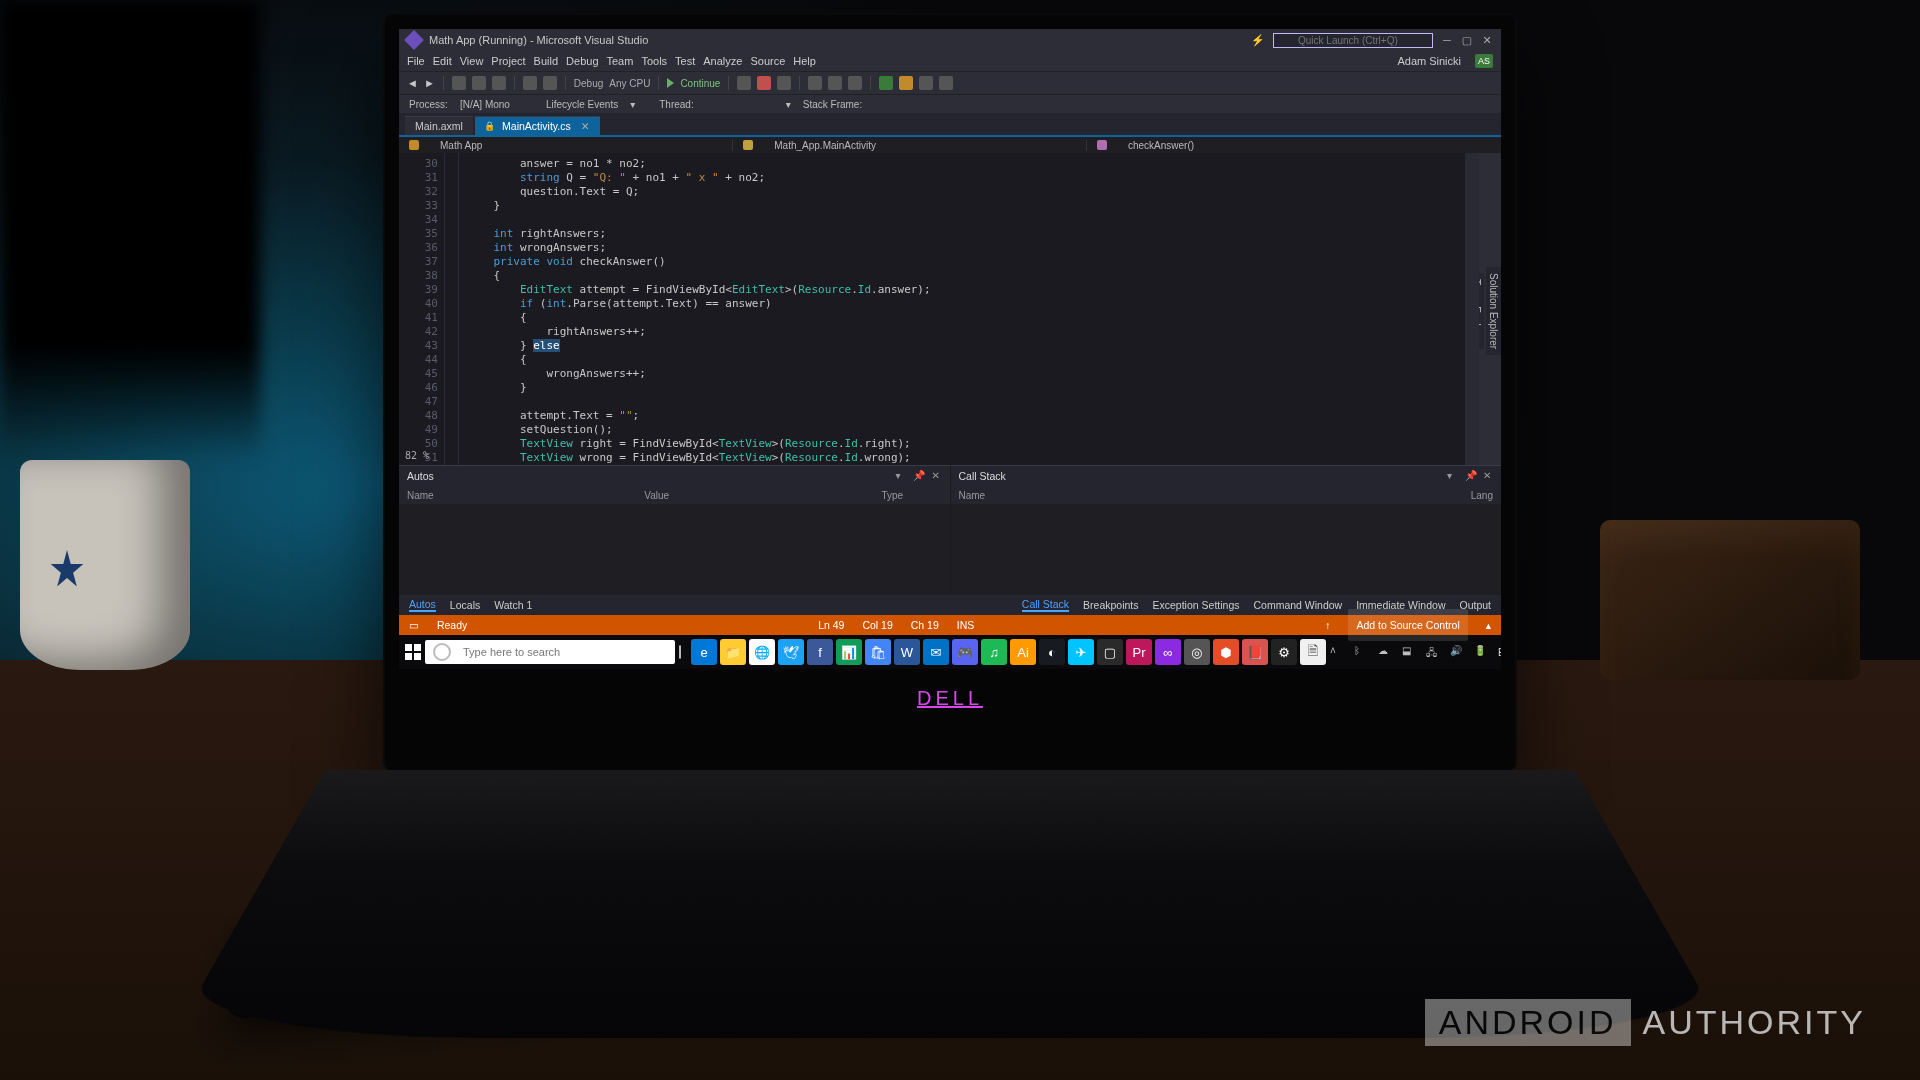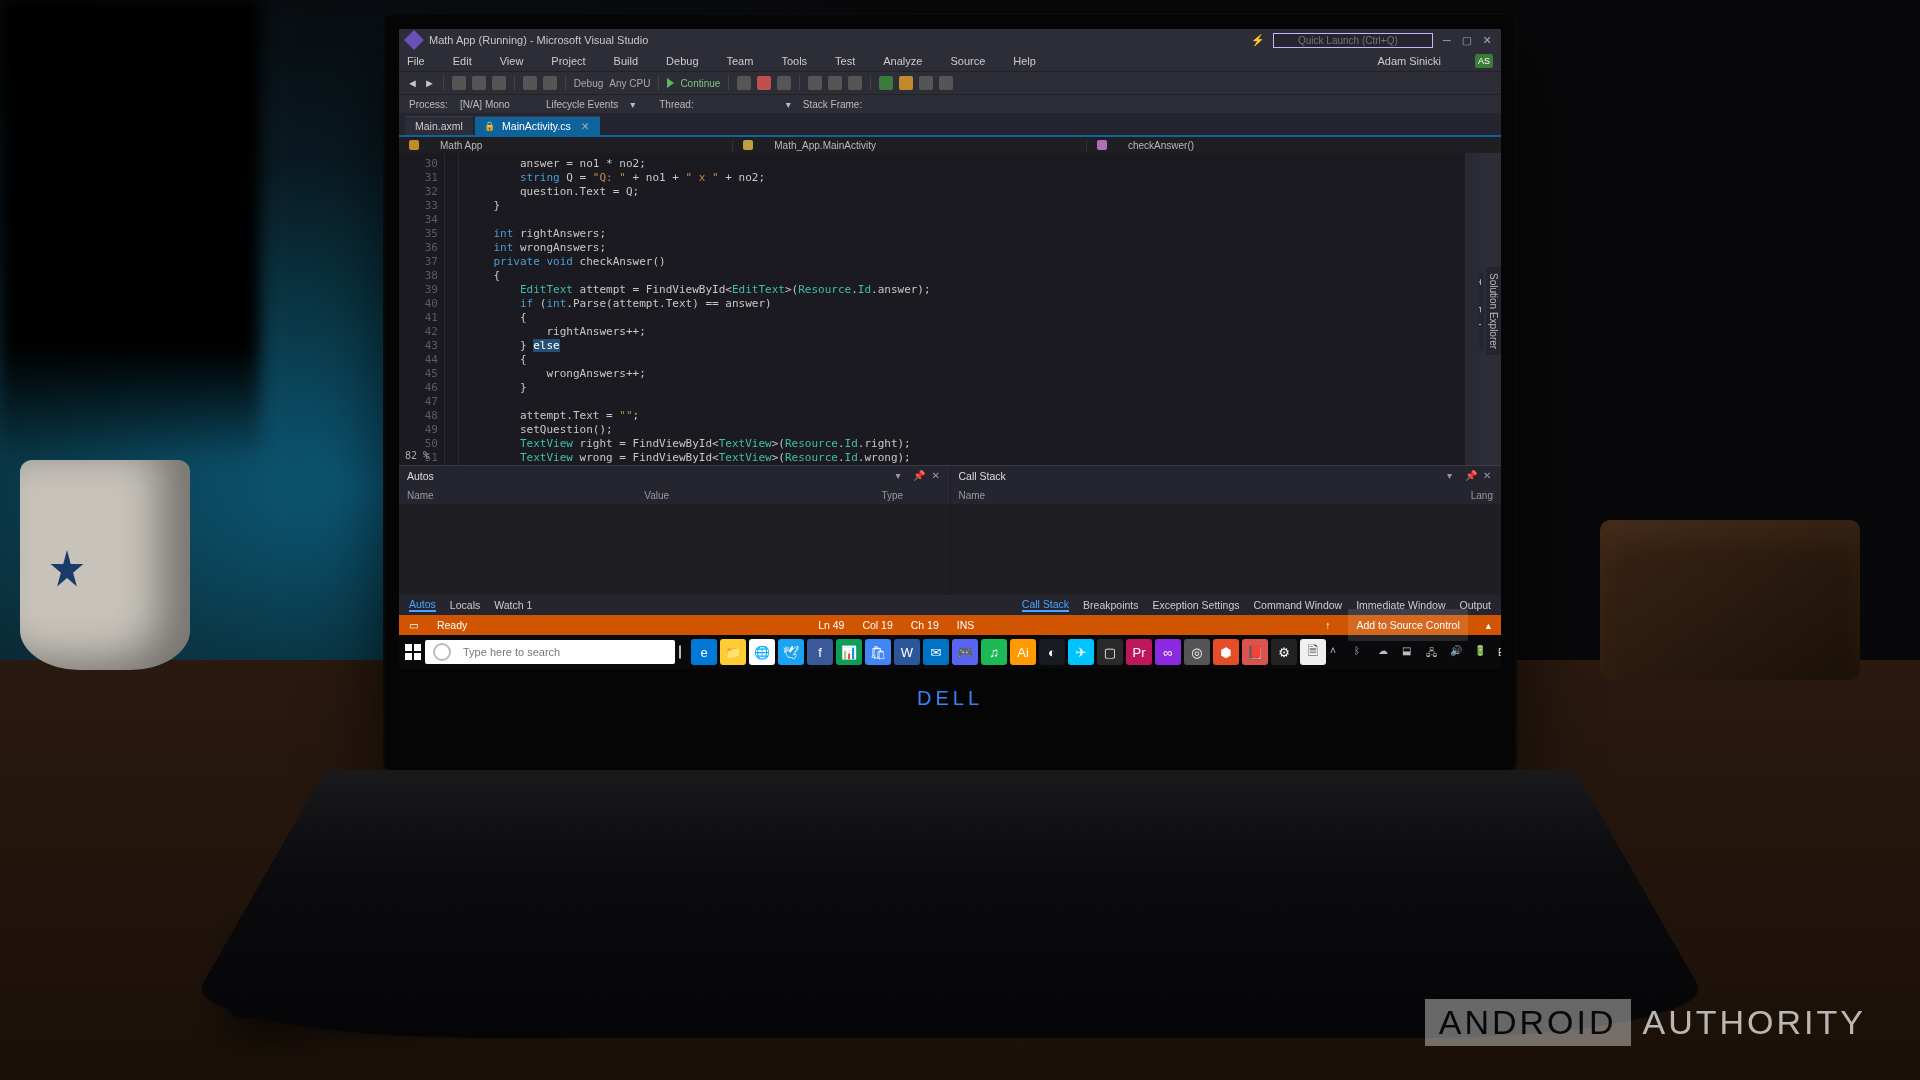--- a/index.html
+++ b/index.html
@@ -22,36 +22,36 @@
           transform: perspective(600px) rotateX(55deg) rotateZ(-6deg);
           box-shadow: 0 30px 40px rgba(0,0,0,.6), inset 0 0 0 6px #050505; }
   .monitor-edge { position:absolute; left:0; top:0; width:260px; height:460px;
                   background: linear-gradient(180deg,#000 0%, #000 75%, transparent 100%);
                   filter: blur(8px); }
 
   
   .laptop { position: absolute; left: 385px; top: 15px; width: 1130px; }
   .bezel  { background:#050505; padding: 14px 14px 60px; border-radius: 8px;
             box-shadow: 0 0 0 2px #0a0a0a, 0 40px 80px rgba(0,0,0,.7); }
-  .brand  { text-align:center; color:#3b82f6; letter-spacing:4px; font-size:20px; margin-top:18px; font-weight:300; }
+  .brand  { text-align:center; color:#d946ef; letter-spacing:4px; font-size:20px; margin-top:18px; font-weight:300;text-decoration:underline; }
   .base   { height: 350px; margin: 0 -60px;
             background: linear-gradient(180deg,#1a1a1c 0%, #0c0c0e 40%, #050507 100%);
             border-radius: 8px 8px 260px 260px / 8px 8px 60px 60px;
             transform: perspective(1400px) rotateX(52deg); transform-origin: top center; }
 
   
   .screen { width: 1102px; height: 640px; background:#1e1e23; color:#c8c8c8;
             font-size: 11px; position: relative; overflow: hidden; }
   .titlebar { height:22px; background:#2d2d38; display:flex; align-items:center; padding:0 8px; gap:8px; }
   .vs-logo { width:14px; height:14px; background:#6b4fbb; transform: rotate(45deg); }
   .titlebar .spacer { flex:1; }
   .winbtn { width:12px; height:12px; display:flex; align-items:center; justify-content:center; color:#aaa; }
   .quicklaunch { background:#252530; border:1px solid #c4b5fd; padding:1px 24px; color:#888; font-size:10px; width:160px; }
 
-  .menubar { height:20px; background:#2d2d38; display:flex; align-items:center; padding:0 8px; gap:28px; color:#ccc; font-size:11px; }
+  .menubar { height:20px; background:#2d2d38; display:flex; align-items:center; padding:0 8px; gap:8px; color:#ccc; font-size:11px; }
   .menubar .spacer{flex:1}
   .user-badge{background:#3a7a3a;color:#fff;width:18px;height:14px;font-size:9px;display:flex;align-items:center;justify-content:center;border-radius:2px;margin-left:6px}
 
   .toolbar { height:24px; background:#2d2d38; border-top:1px solid #222; border-bottom:1px solid #222;
              display:flex; align-items:center; gap:6px; padding:0 8px;}
   .tb-ico { width:14px; height:14px; background:#555; border-radius:2px; }
   .tb-sep { width:1px; height:14px; background:#444; margin:0 2px;}
   .tb-txt { color:#aaa; font-size:10px; }
   .tb-play{ width:0;height:0;border-left:7px solid #5ab75a;border-top:5px solid transparent;border-bottom:5px solid transparent;}
 

